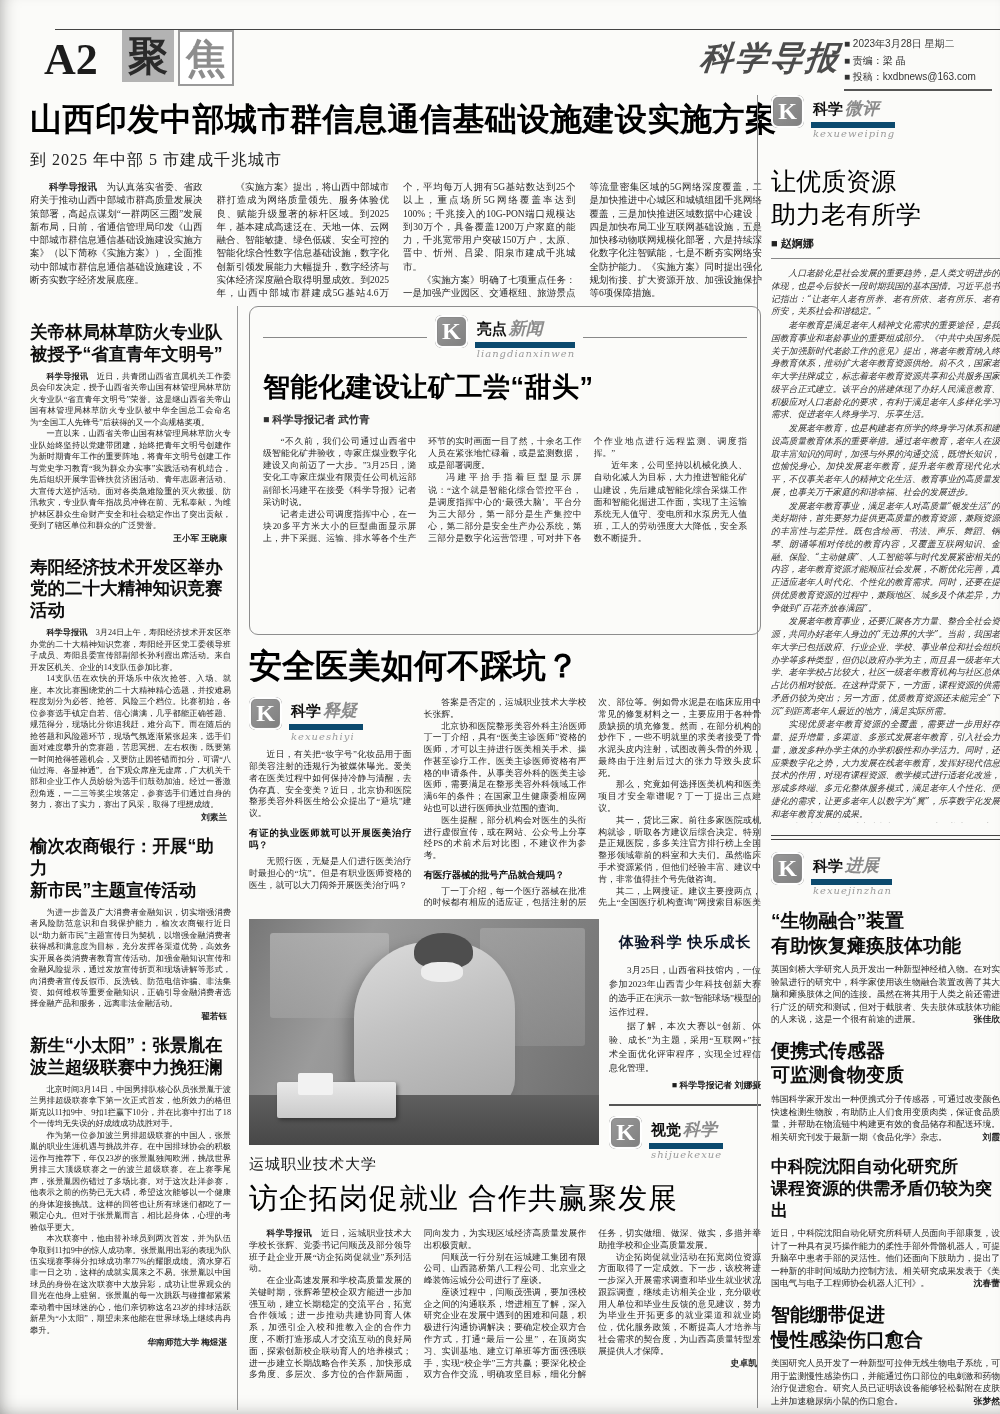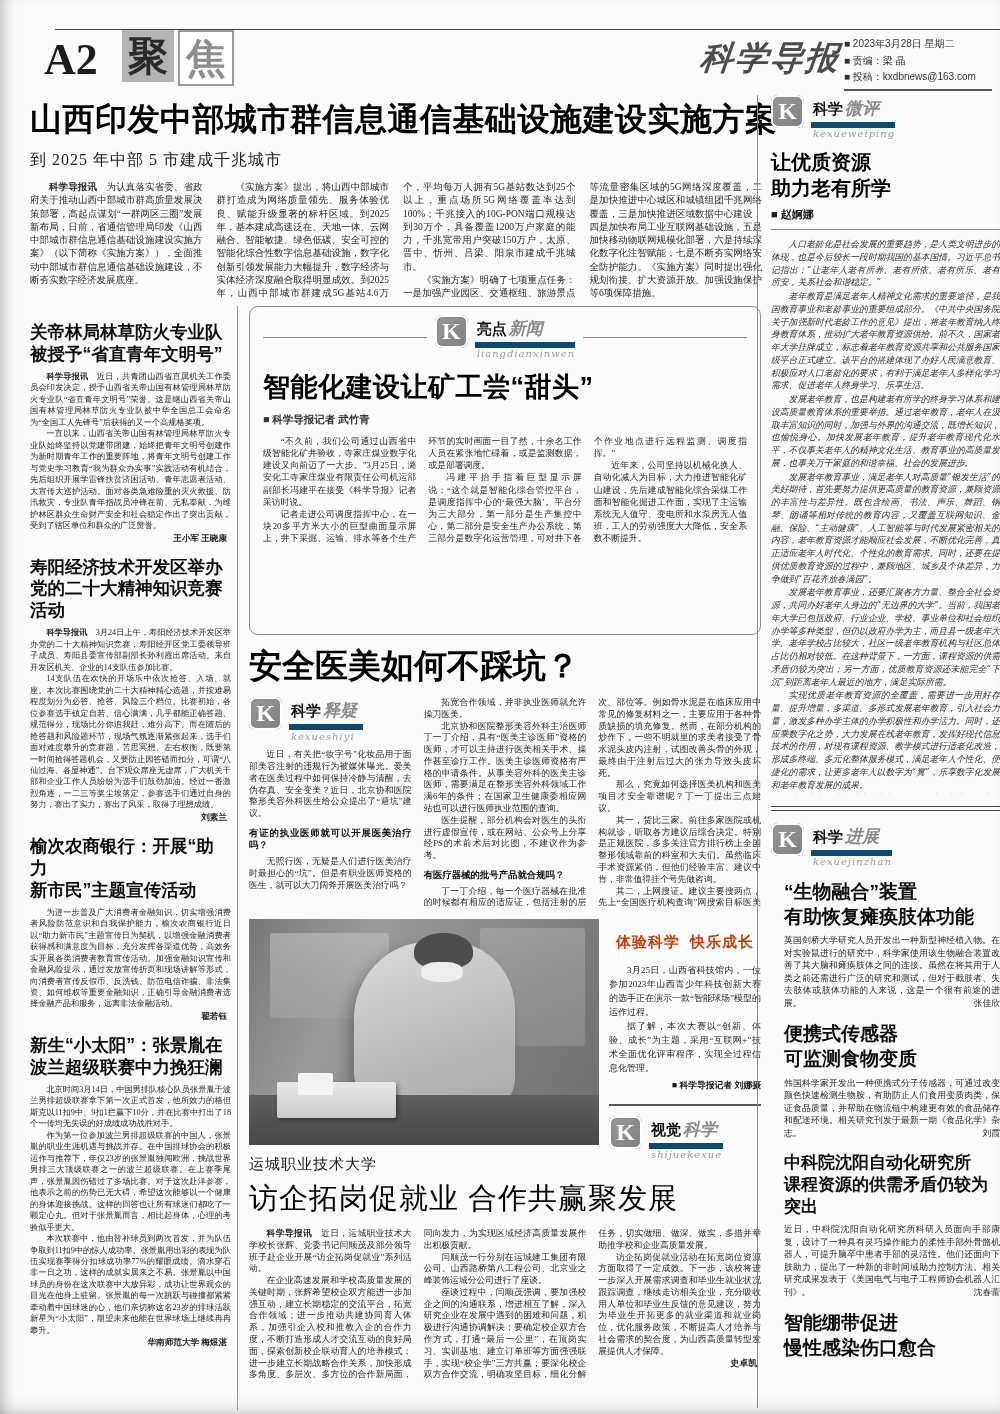--- a/index.html
+++ b/index.html
@@ -19,21 +19,21 @@
             font-family:"DejaVu Serif",serif;transform:skewX(-6deg);letter-spacing:2px;}
   .hinfo{position:absolute;right:8px;top:6px;width:148px;font-size:10px;color:#333;line-height:1.65;
          font-family:"Liberation Sans",sans-serif;border-bottom:2px solid #555;padding-bottom:3px;}
   
   .lead{position:absolute;left:30px;top:98px;width:732px;}
   .lead-h{font-family:"Liberation Sans",sans-serif;font-size:32px;font-weight:900;letter-spacing:.5px;white-space:nowrap;color:#000;}
   .lead-sub{margin-top:8px;font-size:16px;color:#222;letter-spacing:1px;}
   .lead-body{margin-top:10px;height:128px;overflow:hidden;column-width:168px;column-gap:14px;
              font-size:9.5px;line-height:1.4;text-align:justify;color:#262626;}
   p{margin:0;text-indent:2em;}
-  .byl{font-weight:normal;}
+  .byl{font-weight:bold;}
   .byline-line{text-align:right;font-weight:bold;padding-right:4px;}
   
   .left-col{position:absolute;left:30px;top:322px;width:201px;height:1086px;overflow:hidden;}
   .mid-col{position:absolute;left:237px;top:306px;width:512px;height:1104px;border-left:1px solid #999;padding-left:11px;overflow:hidden;}
   .right-col{position:absolute;left:757px;top:95px;width:229px;height:1313px;border-left:1px solid #888;
              padding-left:13px;overflow:hidden;}
   
   .lart{margin-bottom:13px;}
   .lart h3{margin:0 0 5px;font-family:"Liberation Sans",sans-serif;font-size:17.5px;line-height:1.25;font-weight:800;color:#0d0d0d;}
   .lart .bd{font-size:8.2px;line-height:1.4;text-align:justify;color:#262626;}
@@ -69,39 +69,39 @@
   .ph-panel{position:absolute;left:6%;top:6%;width:34%;height:38%;background:linear-gradient(#b9b9b9,#a2a2a2);opacity:.7;border-radius:3px;}
   .ph-panel2{position:absolute;right:4%;top:4%;width:30%;height:52%;background:linear-gradient(#ababab,#939393);opacity:.6;border-radius:3px;}
   .ph-person{position:absolute;left:30%;top:10%;width:46%;height:74%;border-radius:46% 40% 18% 22%;
              background:linear-gradient(160deg,#d6d6d6 10%,#c2c2c2 45%,#adadad 90%);box-shadow:-6px 6px 14px rgba(0,0,0,.25);}
   .ph-cap{position:absolute;left:47%;top:6%;width:17%;height:16%;border-radius:50% 50% 40% 40%;background:#4e4e4e;}
   .ph-mask{position:absolute;left:49%;top:19%;width:12%;height:9%;border-radius:40%;background:#ededed;}
   .ph-table{position:absolute;left:0;bottom:0;width:100%;height:22%;background:linear-gradient(#5f5f5f,#474747);}
   .ph-model{position:absolute;left:8%;bottom:12%;width:34%;height:16%;background:linear-gradient(#e8e8e8,#cacaca);border-radius:2px;box-shadow:2px 2px 4px rgba(0,0,0,.4);}
   .ph-model2{position:absolute;left:14%;bottom:22%;width:10%;height:10%;background:#f2f2f2;border-radius:2px;}
   .caption{flex:1;display:flex;flex-direction:column;padding-top:14px;}
-  .cap-t{font-family:Liberation Mono, monospace;font-size:15px;font-weight:800;letter-spacing:1px;text-align:center;color:#c2410c;}
+  .cap-t{font-family:Liberation Serif, serif;font-size:15px;font-weight:800;letter-spacing:1px;text-align:center;color:#0f172a;}
   .cap-bd{margin-top:12px;font-size:9px;line-height:1.55;text-align:justify;color:#262626;}
   .cap-credit{font-weight:bold;font-family:"Liberation Sans",sans-serif;font-size:8.8px;margin-top:4px;text-align:right;}
   .cap-brand{margin-top:12px;border-top:2px solid #555;padding-top:10px;}
   
   .yc{margin-top:10px;}
   .yc-k{font-family:"Liberation Sans",sans-serif;font-size:15px;color:#1a1a1a;letter-spacing:1px;}
   .yc-h{margin-top:5px;font-family:"Liberation Sans",sans-serif;font-size:29px;font-weight:400;color:#000;letter-spacing:1px;}
   .yc-body{margin-top:9px;height:198px;overflow:hidden;column-width:152px;column-gap:12px;
            font-size:8.8px;line-height:1.34;text-align:justify;color:#262626;}
   
-  .wp-title{margin:10px 0 6px;font-family:"Liberation Sans",sans-serif;font-size:20px;font-weight:700;line-height:1.3;color:#000;}
+  .wp-title{margin:26px 0 6px;font-family:"Liberation Sans",sans-serif;font-size:25px;font-weight:400;line-height:1.3;color:#000;}
   .author{font-family:"Liberation Sans",sans-serif;font-size:11px;font-weight:700;color:#222;
           border-bottom:1px solid #888;padding-bottom:7px;margin-bottom:8px;}
   .wp-body{height:556px;overflow:hidden;font-family:"DejaVu Serif",serif;font-style:italic;
            font-size:8.8px;line-height:1.45;text-align:justify;color:#2e2e2e;}
   .wp-body p{margin-bottom:1px;}
   .dbl-rule{margin:12px 0;border-top:1.5px solid #444;border-bottom:1.5px solid #444;height:3px;}
-  .brief{margin-top:13px;margin-left:13px;}
+  .brief{margin-top:13px;}
   .brief h4{margin:0 0 5px;font-family:"Liberation Sans",sans-serif;font-size:19px;line-height:1.3;font-weight:800;color:#0d0d0d;}
   .brief.small h4{font-size:17px;}
   .brief .bd{font-size:8.8px;line-height:1.42;text-align:justify;color:#262626;}
   .brief .byl{float:right;}
 </style>
 </head>
 <body>
 
 <div class="page">
 
@@ -200,21 +200,21 @@
             <div class="bword">
               <span class="bb">科学</span>
               <span class="bl">释疑</span>
             </div>
             <div class="pinyin">kexueshiyi</div>
           </div>
         </div>
         <p>近日，有关把“妆字号”化妆品用于面部美容注射的违规行为被媒体曝光。爱美者在医美过程中如何保持冷静与清醒，去伪存真、安全变美？近日，北京协和医院整形美容外科医生给公众提出了“避坑”建议。</p>
         <p class="subq">有证的执业医师就可以开展医美治疗吗？</p>
         <p>无照行医，无疑是人们进行医美治疗时最担心的“坑”。但是有职业医师资格的医生，就可以大刀阔斧开展医美治疗吗？</p>
-        <p>拓宽合作领域，并非执业医师就允许操刀医美。</p>
+        <p>答案是否定的，运城职业技术大学校长张辉。</p>
         <p>北京协和医院整形美容外科主治医师丁一丁介绍，具有“医美主诊医师”资格的医师，才可以主持进行医美相关手术、操作甚至诊疗工作。医美主诊医师资格有严格的申请条件。从事美容外科的医美主诊医师，需要满足在整形美容外科领域工作满6年的条件；在国家卫生健康委相应网站也可以进行医师执业范围的查询。</p>
         <p>医生提醒，部分机构会对医生的头衔进行虚假宣传，或在网站、公众号上分享经PS的术前术后对比图，不建议作为参考。</p>
         <p class="subq">有医疗器械的批号产品就合规吗？</p>
         <p>丁一丁介绍，每一个医疗器械在批准的时候都有相应的适应证，包括注射的层次、部位等。例如骨水泥是在临床应用中常见的修复材料之一，主要应用于各种骨质缺损的填充修复。然而，在部分机构的炒作下，一些不明就里的求美者接受了骨水泥头皮内注射，试图改善头骨的外观，最终由于注射后过大的张力导致头皮坏死。</p>
         <p>那么，究竟如何选择医美机构和医美项目才安全靠谱呢？丁一丁提出三点建议。</p>
         <p>其一，货比三家。前往多家医院或机构就诊，听取各方建议后综合决定。特别是正规医院，多多关注官方排行榜上全国整形领域靠前的科室和大夫们。虽然临床手术资源紧俏，但他们经验丰富、建议中肯，非常值得挂个号先做咨询。</p>
         <p>其二，上网搜证。建议主要搜两点，先上“全国医疗机构查询”网搜索目标医美机构是否正规，再搜主诊医师的执业范围和学术成就。</p>
 
       </div>
     </div>
@@ -311,16 +311,17 @@
     <div class="brief">
       <h4><span>便携式传感器</span><br><span>可监测食物变质</span></h4>
       <div class="bd"><span>韩国科学家开发出一种便携式分子传感器，可通过改变颜色快速检测生物胺，有助防止人们食用变质肉类，保证食品质量，并帮助在物流链中构建更有效的食品储存和配送环境。相关研究刊发于最新一期《食品化学》杂志。</span><span class="byl">刘霞</span></div>
     </div>
     <div class="brief small">
       <h4><span>中科院沈阳自动化研究所</span><br><span>课程资源的供需矛盾仍较为突出</span></h4>
       <div class="bd"><span>近日，中科院沈阳自动化研究所科研人员面向手部康复，设计了一种具有灵巧操作能力的柔性手部外骨骼机器人，可提升脑卒中患者手部的灵活性。他们还面向下肢助力，提出了一种新的非时间域助力控制方法。相关研究成果发表于《美国电气与电子工程师协会机器人汇刊》。</span><span class="byl">沈春蕾</span></div>
     </div>
     <div class="brief">
       <h4><span>智能绷带促进</span><br><span>慢性感染伤口愈合</span></h4>
+      <div class="bd"><span>美国研究人员开发了一种新型可拉伸无线生物电子系统，可用于监测慢性感染伤口，并能通过伤口部位的电刺激和药物治疗促进愈合。研究人员已证明该设备能够轻松黏附在皮肤上并加速糖尿病小鼠的伤口愈合。</span><span class="byl">张梦然</span></div>
     </div>
   </div>
 
 </div>
 
 </body></html>

